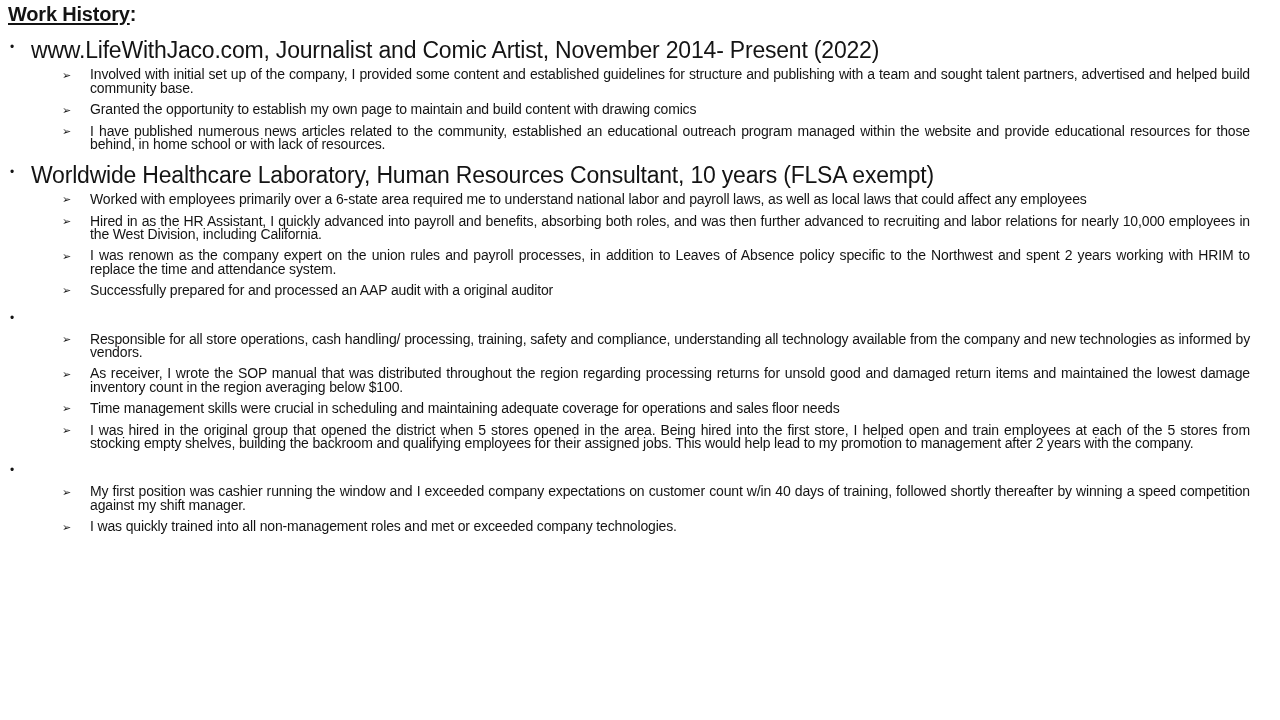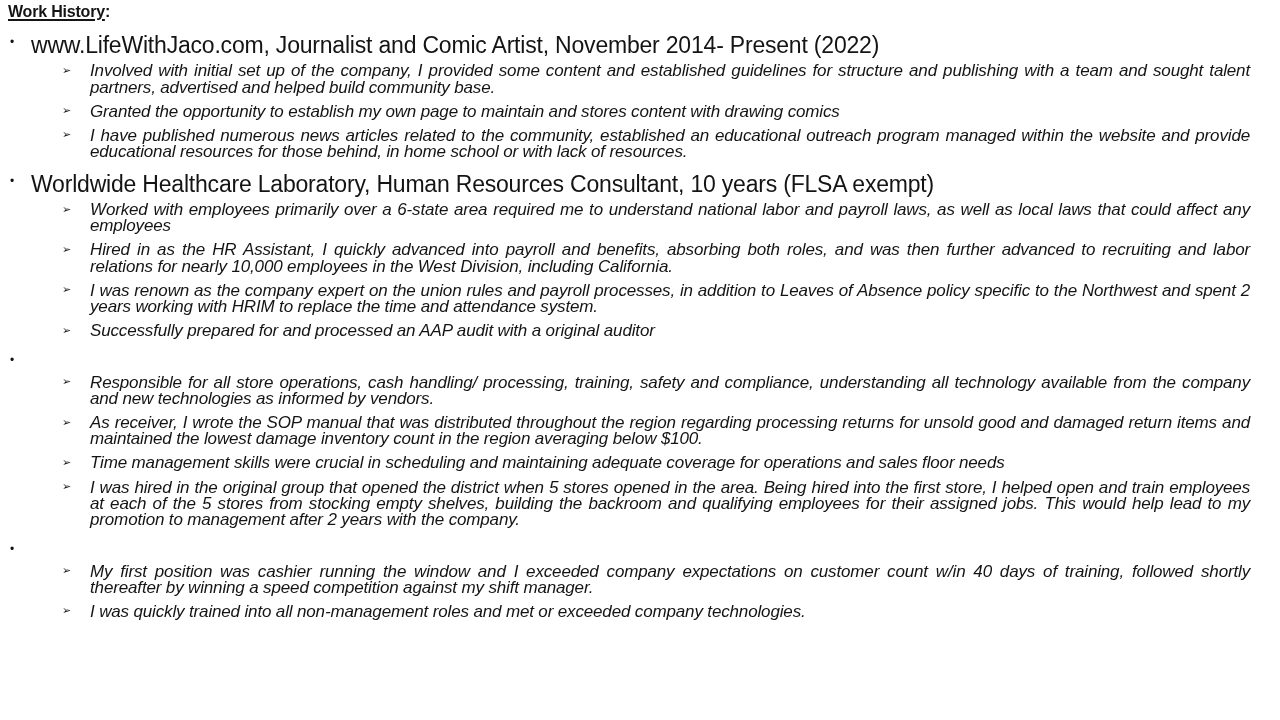--- a/index.html
+++ b/index.html
@@ -14,21 +14,21 @@
     font-family: "Liberation Sans", "DejaVu Sans", sans-serif;
     color: #141414;
   }
   .slide {
     box-sizing: border-box;
     width: 1280px;
     height: 720px;
     padding: 2px 30px 0 8px;
   }
   .title {
-    font-size: 16px;
+    font-size: 20px;
     font-weight: bold;
     line-height: 1.25;
     margin: 0 0 1px 0;
     letter-spacing: -0.2px;
   }
   .title-text {
     text-decoration: underline;
     text-decoration-thickness: 2px;
     text-underline-offset: 2px;
   }
@@ -60,46 +60,45 @@
   }
   .l2marker {
     flex: none;
     width: 28px;
     font-size: 11px;
     line-height: 13.25px;
     padding-top: 0.5px;
   }
   .l2text {
     flex: 1;
-    font-size: 17px;
+    font-size: 14px;
     line-height: 0.96;
     letter-spacing: -0.15px;
     text-align: justify;
     text-align-last: left;
-    font-style: italic;
   }
 </style>
 </head>
 <body>
 
 <div class="slide">
   <div class="title"><span class="title-text">Work History</span><span class="title-colon">:</span></div>
   <div id="jobs-list">
       <div class="job">
         <div class="l1row">
           <span class="l1marker">•</span>
           <div class="l1text">www.LifeWithJaco.com, Journalist and Comic Artist, November 2014- Present (2022)</div>
         </div>
         <div class="l2row">
           <span class="l2marker">➢</span>
           <div class="l2text">Involved with initial set up of the company, I provided some content and established guidelines for structure and publishing with a team and sought talent partners, advertised and helped build community base.</div>
         </div>
         <div class="l2row">
           <span class="l2marker">➢</span>
-          <div class="l2text">Granted the opportunity to establish my own page to maintain and stores content with drawing comics</div>
+          <div class="l2text">Granted the opportunity to establish my own page to maintain and build content with drawing comics</div>
         </div>
         <div class="l2row">
           <span class="l2marker">➢</span>
           <div class="l2text">I have published numerous news articles related to the community, established an educational outreach program managed within the website and provide educational resources for those behind, in home school or with lack of resources.</div>
         </div>
       </div>
       <div class="job">
         <div class="l1row">
           <span class="l1marker">•</span>
           <div class="l1text">Worldwide Healthcare Laboratory, Human Resources Consultant, 10 years (FLSA exempt)</div>

